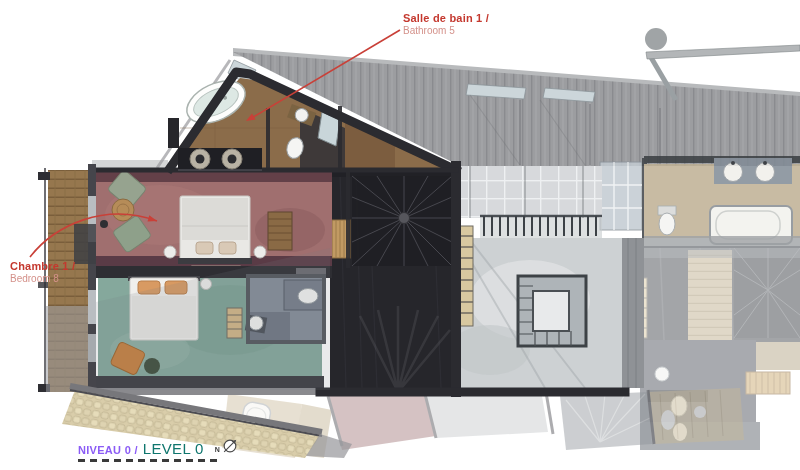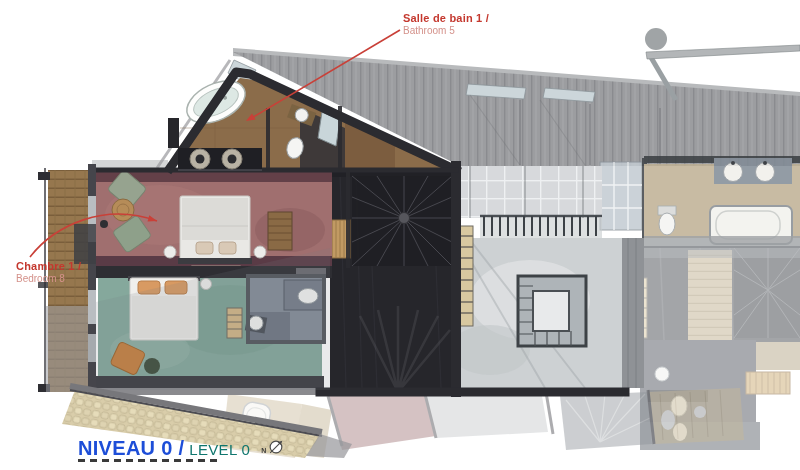--- a/index.html
+++ b/index.html
@@ -3,21 +3,21 @@
 <meta charset="utf-8">
 <style>
   html,body{margin:0;padding:0;background:#ffffff;}
   .stage{position:relative;width:800px;height:470px;background:#fff;overflow:hidden;
          font-family:"Liberation Sans",sans-serif;}
   .plan-svg{position:absolute;left:0;top:0;}
   .callout{position:absolute;line-height:1.15;}
   .callout .t{font-weight:bold;font-size:11px;color:#c4382e;letter-spacing:.2px;}
   .callout .s{font-size:10px;color:#d4918a;}
   .level{position:absolute;left:78px;top:437px;display:flex;align-items:baseline;gap:5px;}
-  .level .t{font-weight:bold;font-size:20px;color:#1d4ed8;letter-spacing:.3px;}
+  .level .t{font-weight:bold;font-size:11px;color:#8b5cf6;letter-spacing:.3px;}
   .level .s{font-size:15px;font-weight:400;color:#0f766e;letter-spacing:.3px;}
   .compass{display:flex;align-items:flex-end;gap:1px;margin-left:6px;}
   .compass .n{font-size:7px;font-weight:bold;color:#3c3c3c;transform:translateY(-2px);}
   .dash-line{position:absolute;left:78px;top:459px;width:140px;height:2.5px;
     background:repeating-linear-gradient(90deg,#3a3a3a 0 7px,transparent 7px 12px);}
 </style>
 </head>
 <body>
 
 <div class="stage">
@@ -291,21 +291,21 @@
     <path d="M30,257 C55,225 105,202 157,221" fill="none" stroke="#c94038" stroke-width="1.6"></path>
     <polygon points="157,221 147.5,221.5 149.3,215.3" fill="#c94038"></polygon>
   </g>
 </svg>
 
 <div class="callout" style="left:403px;top:12px;">
   <div class="t">Salle de bain 1 /</div>
   <div class="s">Bathroom 5</div>
 </div>
 
-<div class="callout" style="left:16px;top:260px;">
+<div class="callout" style="left:10px;top:260px;">
   <div class="t">Chambre 1 /</div>
   <div class="s">Bedroom 8</div>
 </div>
 
 <div class="level">
   <span class="t">NIVEAU 0 /</span>
   <span class="s">LEVEL 0</span>
   <span class="compass">
     <span class="n">N</span>
     <svg width="18" height="18" viewBox="0 0 20 20">

